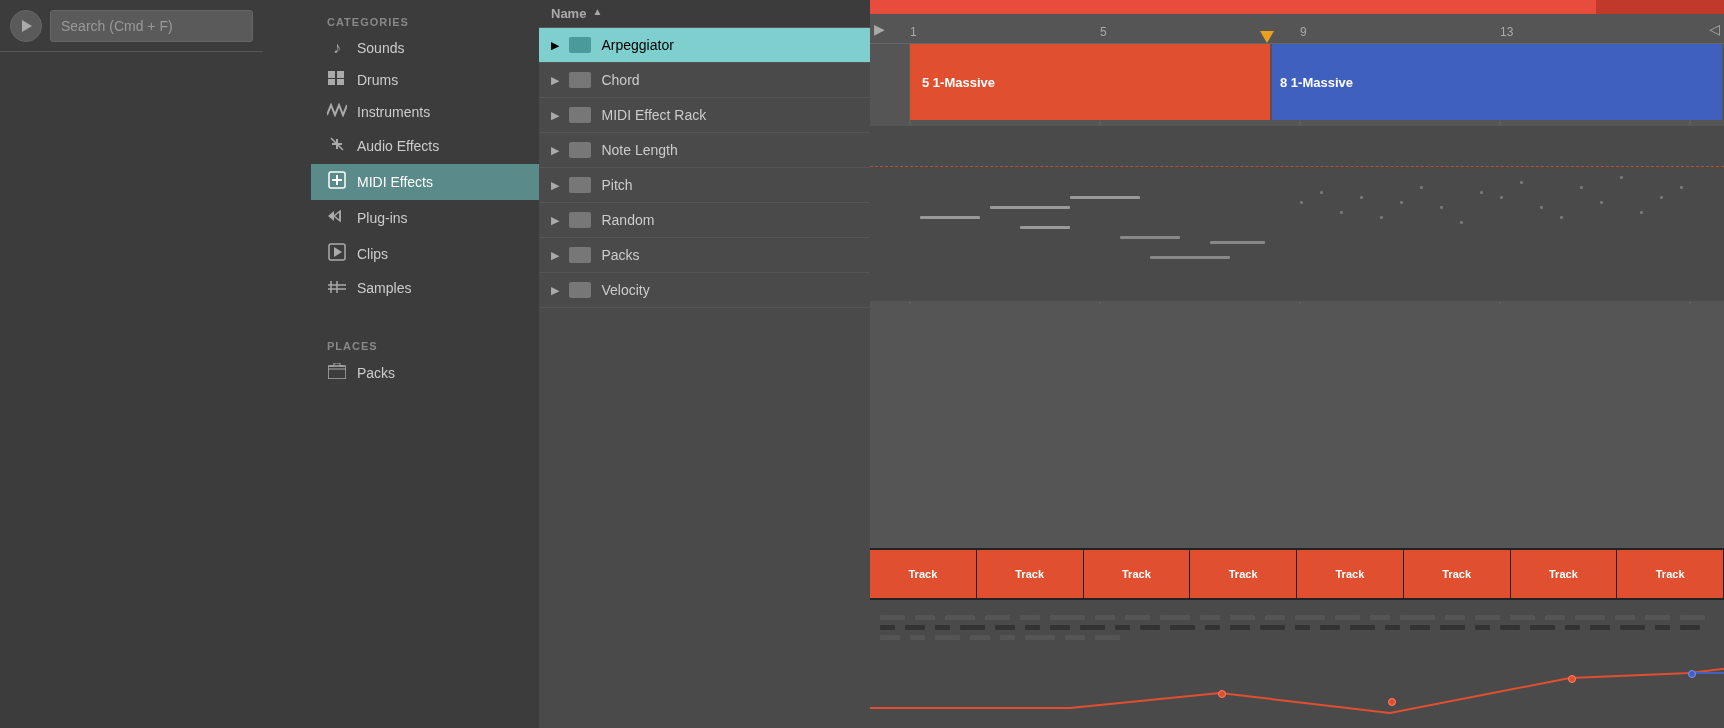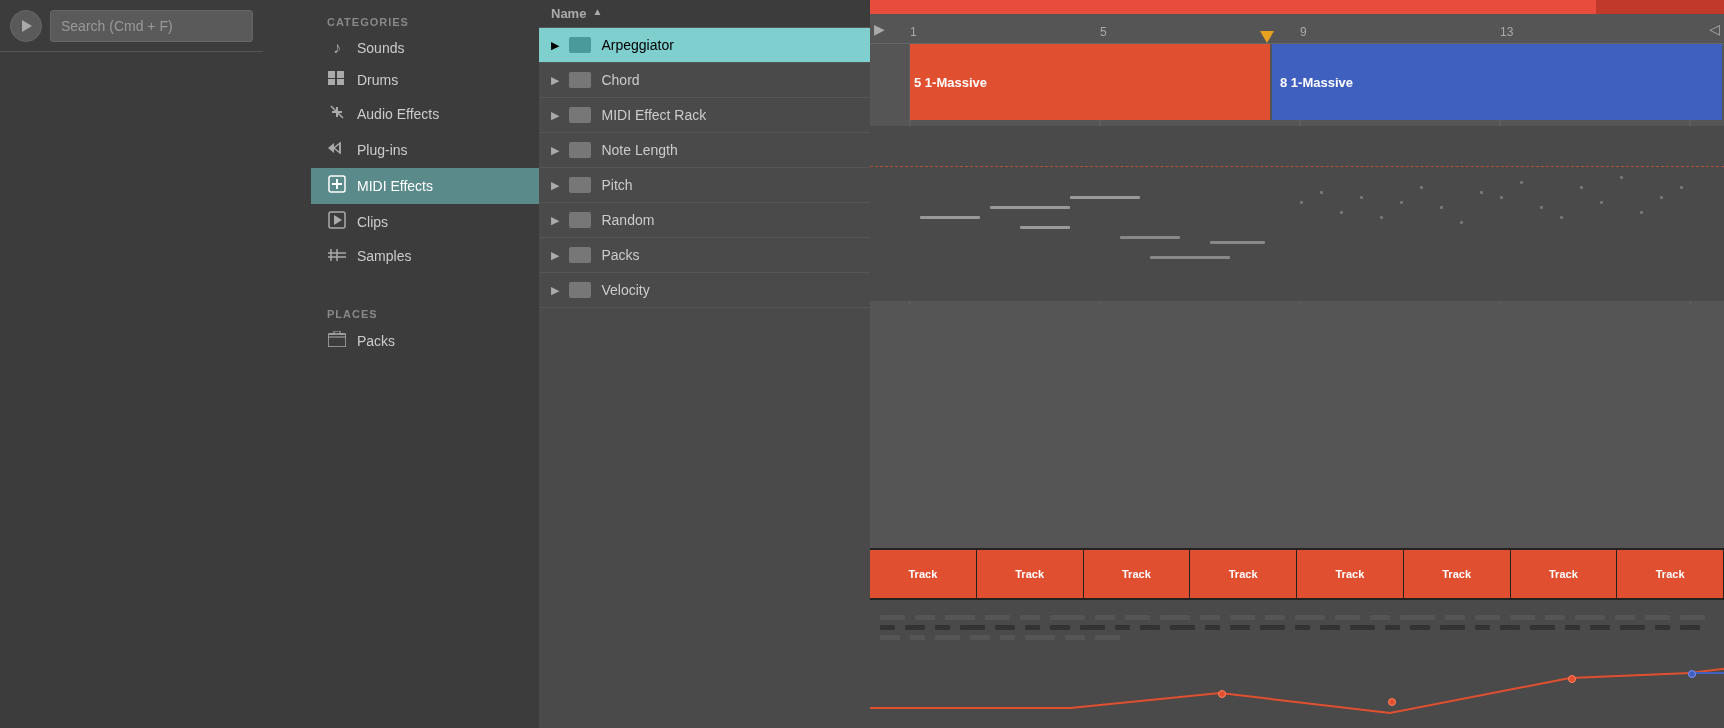--- a/index.html
+++ b/index.html
@@ -233,21 +233,21 @@
       position: relative;
       overflow: hidden;
     }
 
     .clip-orange {
       background: #e05030;
       position: absolute;
       height: 100%;
       display: flex;
       align-items: center;
-      padding: 4px 4px;
+      padding: 4px 12px;
       color: #fff;
       font-size: 13px;
       font-weight: bold;
       overflow: hidden;
     }
     .clip-blue {
       background: #4060c0;
       position: absolute;
       height: 100%;
       display: flex;
@@ -356,52 +356,60 @@
           <svg width="18" height="14" viewBox="0 0 18 14">
               <rect x="0" y="0" width="7" height="7" fill="#aaa"></rect>
               <rect x="9" y="0" width="7" height="7" fill="#aaa"></rect>
               <rect x="0" y="8" width="7" height="7" fill="#aaa"></rect>
               <rect x="9" y="8" width="7" height="7" fill="#aaa"></rect>
             </svg>
         </span>
         <span>Drums</span>
       </div>
 
+      <div class="sidebar-item">
+        <span class="sidebar-icon">
+          <svg width="20" height="14" viewBox="0 0 20 14">
+              <polyline points="0,12 4,2 8,12 12,2 16,12 20,2" fill="none" stroke="#aaa" stroke-width="2"></polyline>
+            </svg>
+        </span>
+        <span>Instruments</span>
+      </div>
 
       <div class="sidebar-item">
         <span class="sidebar-icon">
           <svg width="18" height="18" viewBox="0 0 18 18">
               <line x1="4" y1="9" x2="14" y2="9" stroke="#aaa" stroke-width="2"></line>
               <line x1="9" y1="4" x2="9" y2="14" stroke="#aaa" stroke-width="2"></line>
               <line x1="3" y1="3" x2="15" y2="15" stroke="#aaa" stroke-width="1.5"></line>
             </svg>
         </span>
         <span>Audio Effects</span>
       </div>
 
+      <div class="sidebar-item active">
+        <span class="sidebar-icon">
+          <svg width="18" height="18" viewBox="0 0 18 18">
+              <line x1="4" y1="9" x2="14" y2="9" stroke="#fff" stroke-width="2"></line>
+              <line x1="9" y1="4" x2="9" y2="14" stroke="#fff" stroke-width="2"></line>
+              <rect x="1" y="1" width="16" height="16" rx="2" fill="none" stroke="#fff" stroke-width="1.5"></rect>
+            </svg>
+        </span>
+        <span>MIDI Effects</span>
+      </div>
+
       <div class="sidebar-item">
         <span class="sidebar-icon">
           <svg width="18" height="18" viewBox="0 0 18 18">
               <polygon points="0,9 6,4 6,14" fill="#aaa"></polygon>
               <polygon points="6,9 12,4 12,14" fill="none" stroke="#aaa" stroke-width="1.5"></polygon>
               <line x1="12" y1="4" x2="12" y2="14" stroke="#aaa" stroke-width="1.5"></line>
             </svg>
         </span>
         <span>Plug-ins</span>
-      </div>
-
-      <div class="sidebar-item active">
-        <span class="sidebar-icon">
-          <svg width="18" height="18" viewBox="0 0 18 18">
-              <line x1="4" y1="9" x2="14" y2="9" stroke="#fff" stroke-width="2"></line>
-              <line x1="9" y1="4" x2="9" y2="14" stroke="#fff" stroke-width="2"></line>
-              <rect x="1" y="1" width="16" height="16" rx="2" fill="none" stroke="#fff" stroke-width="1.5"></rect>
-            </svg>
-        </span>
-        <span>MIDI Effects</span>
       </div>
 
       <div class="sidebar-item">
         <span class="sidebar-icon">
           <svg width="18" height="18" viewBox="0 0 18 18">
               <rect x="1" y="1" width="16" height="16" rx="2" fill="none" stroke="#aaa" stroke-width="1.5"></rect>
               <polygon points="6,4 14,9 6,14" fill="#aaa"></polygon>
             </svg>
         </span>
         <span>Clips</span>

